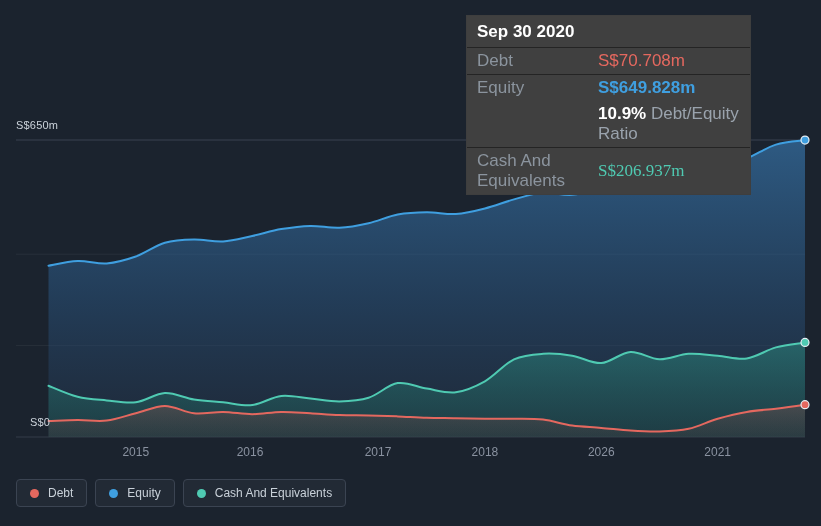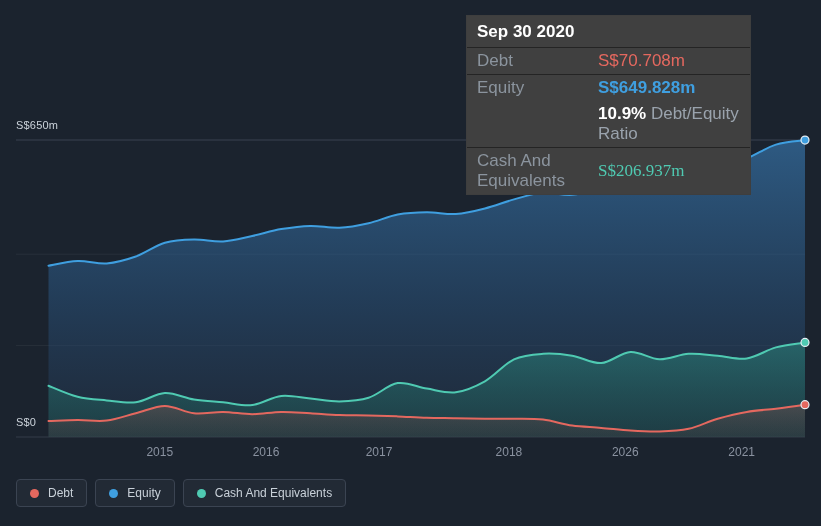--- a/index.html
+++ b/index.html
@@ -9,26 +9,26 @@
     font-family:"Liberation Sans", sans-serif;
     -webkit-font-smoothing:antialiased;
   }
   #root{position:absolute;inset:0;}
   #chart-svg{position:absolute;left:0;top:0;}
 
   .axis-y{
     position:absolute;font-size:11px;color:#ccd3db;letter-spacing:.2px;
   }
   #y-label-top{left:16px;top:119px;}
-  #y-label-zero{left:16px;top:416px;}
+  #y-label-zero{left:30px;top:416px;}
 
   #x-axis{position:absolute;inset:0;pointer-events:none;}
   .x-label{
     position:absolute;top:445px;transform:translateX(-50%);
-    font-size:12px;color:#8a92a0;margin-left:24px;
+    font-size:12px;color:#8a92a0;
   }
 
   
   #tooltip{
     position:absolute;left:466px;top:15px;width:285px;
     background:#404040;border:1px solid #3e3e3e;
     font-size:17px;color:#c9d1d9;box-sizing:border-box;
   }
   .tt-title{padding:6px 10px 5px;font-weight:bold;color:#ffffff;}
   .tt-row{display:flex;align-items:center;border-top:1px solid #242424;padding:3px 10px;min-height:16px;}
@@ -87,22 +87,22 @@
       <circle cx="805.0" cy="140.1" r="4" fill="#3f9fe0" stroke="#e6edf3" stroke-width="1.2"></circle>
       <circle cx="805.0" cy="342.4" r="4" fill="#4fcab2" stroke="#e6edf3" stroke-width="1.2"></circle>
       <circle cx="805.0" cy="404.7" r="4" fill="#e4685f" stroke="#e6edf3" stroke-width="1.2"></circle>
     </svg>
 
   <span id="y-label-top" class="axis-y">S$650m</span>
   <span id="y-label-zero" class="axis-y">S$0</span>
 
   <div id="x-axis">
       <span class="x-label" style="left: 135.8px;">2015</span>
-      <span class="x-label" style="left: 242px;">2016</span>
-      <span class="x-label" style="left: 355px;">2017</span>
+      <span class="x-label" style="left: 250px;">2016</span>
+      <span class="x-label" style="left: 378px;">2017</span>
       <span class="x-label" style="left: 484.9px; text-align: center;">2018</span>
       <span class="x-label" style="left: 601.3px;">2026</span>
       <span class="x-label" style="left: 717.7px;">2021</span>
     </div>
 
   <div id="tooltip">
     <div class="tt-title">Sep 30 2020</div>
     <div class="tt-row">
       <span class="tt-label">Debt</span>
       <span class="tt-value v-debt">S$70.708m</span>

